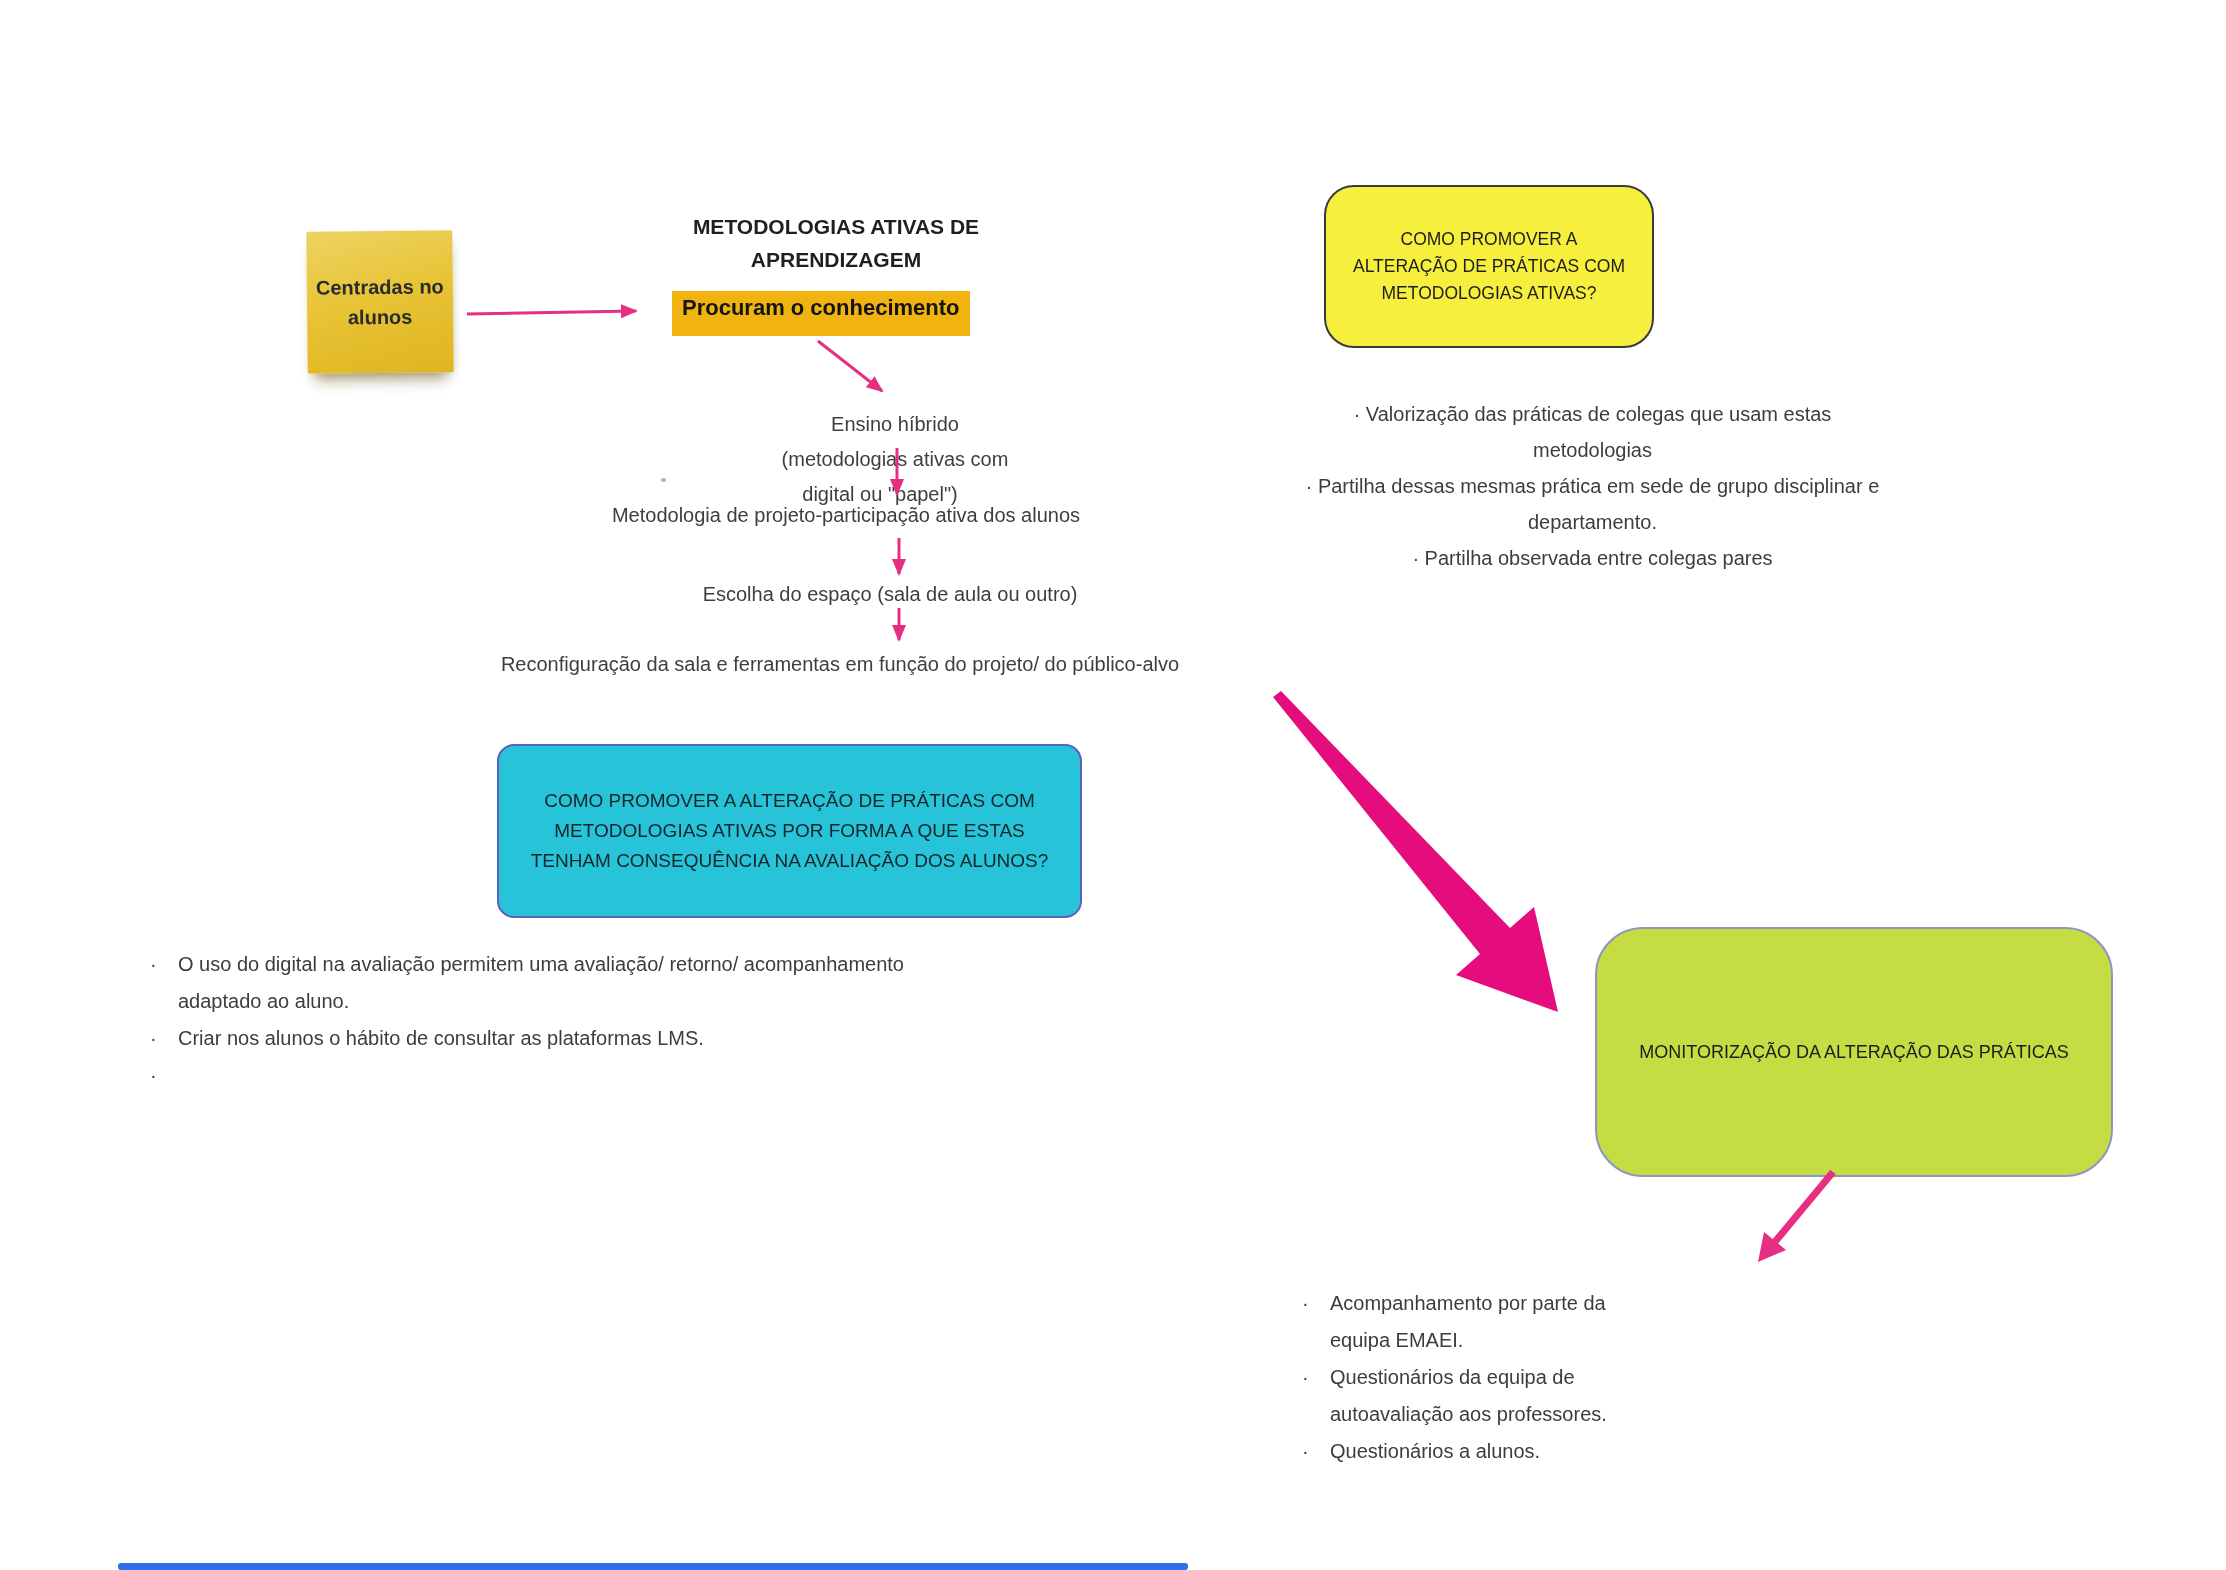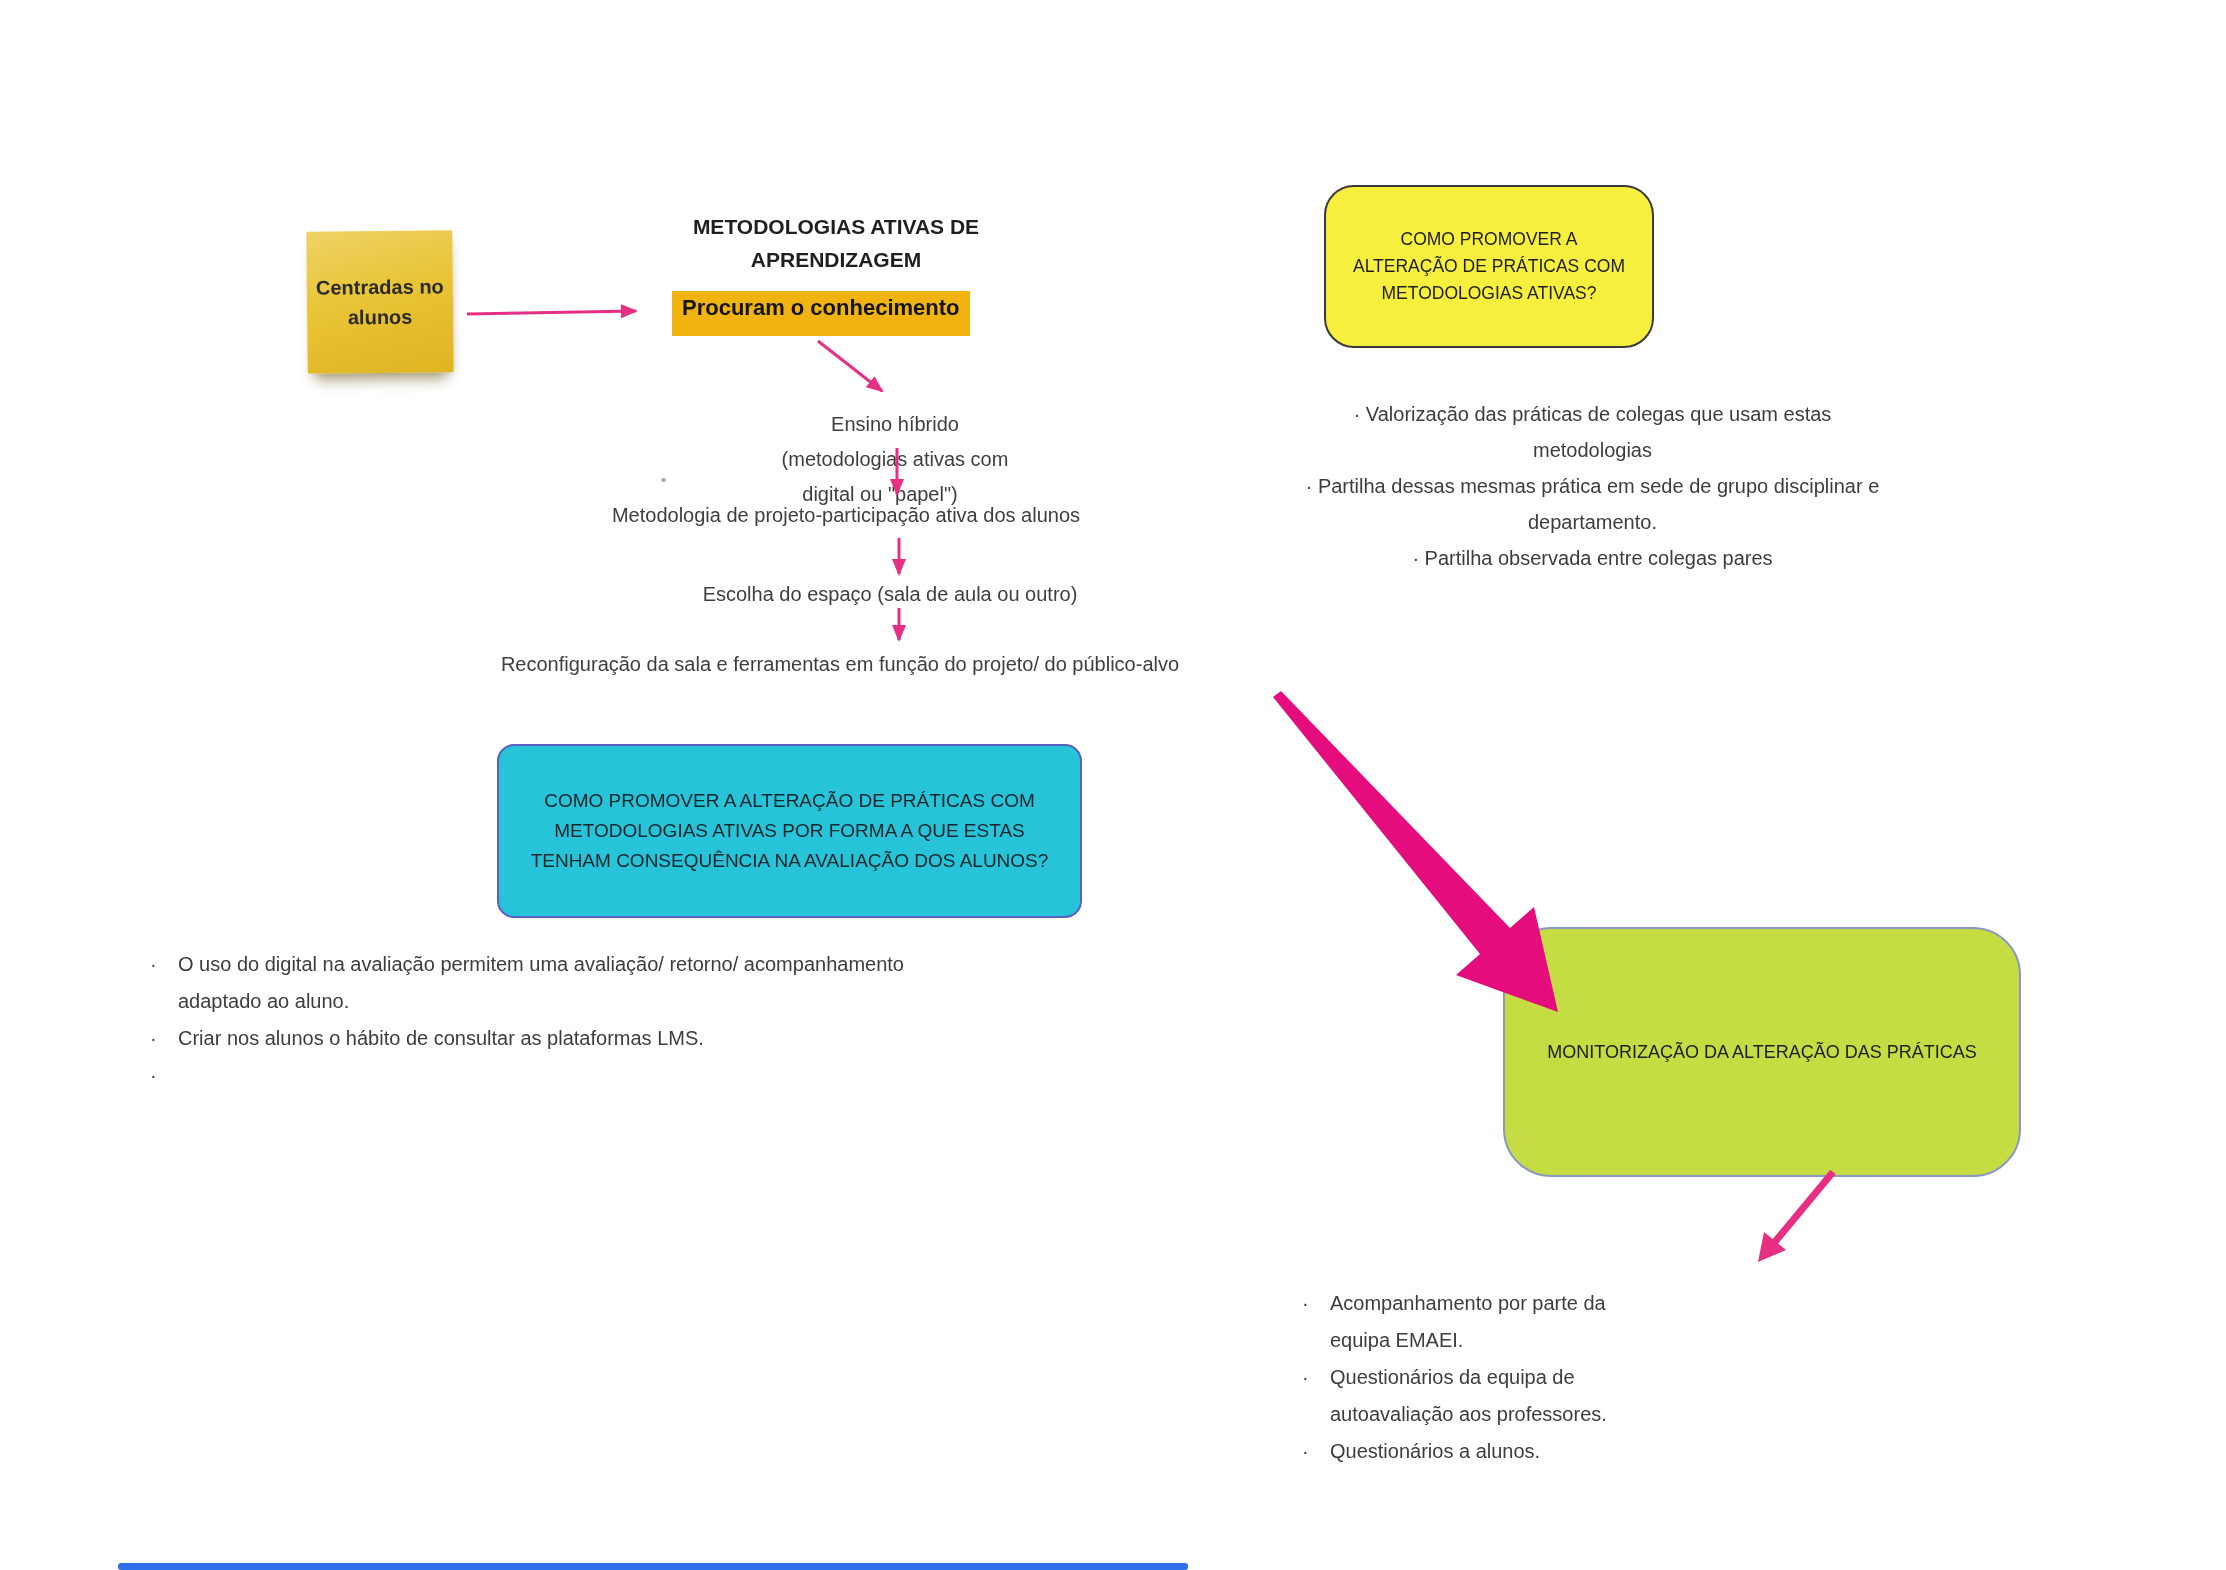--- a/index.html
+++ b/index.html
@@ -37,21 +37,21 @@
     left:1324px; top:185px; width:330px; height:163px;
     background:#f7ef3d; border:2.5px solid #3a3a3a; border-radius:30px;
     font-size:17.5px; line-height:27px; color:#1e1e1e; padding:0 14px; box-sizing:border-box;
   }
   .cbox {
     left:497px; top:744px; width:585px; height:174px;
     background:#27c3d9; border:2px solid #5b5fc0; border-radius:17px;
     font-size:19px; line-height:30px; color:#15262b; padding:0 20px; box-sizing:border-box;
   }
   .gbox {
-    left:1503px; top:927px; width:518px; height:250px;
+    left:1595px; top:927px; width:518px; height:250px;
     background:#c6dc43; border:2px solid #8a97c2; border-radius:48px;
     font-size:18px; line-height:26px; color:#1d1d1d; padding:0 34px; box-sizing:border-box;
   }
   .list-center {
     left:1240px; top:396px; width:705px; text-align:center;
     font-size:20px; line-height:36px; color:#3d3d3d;
   }
   .hang { display:flex; align-items:flex-start; font-size:20px; line-height:37px; color:#3d3d3d; }
   .hang .b { width:28px; flex:0 0 28px; text-align:left; }
   .left-list   { left:150px;  top:946px;  width:960px; }

